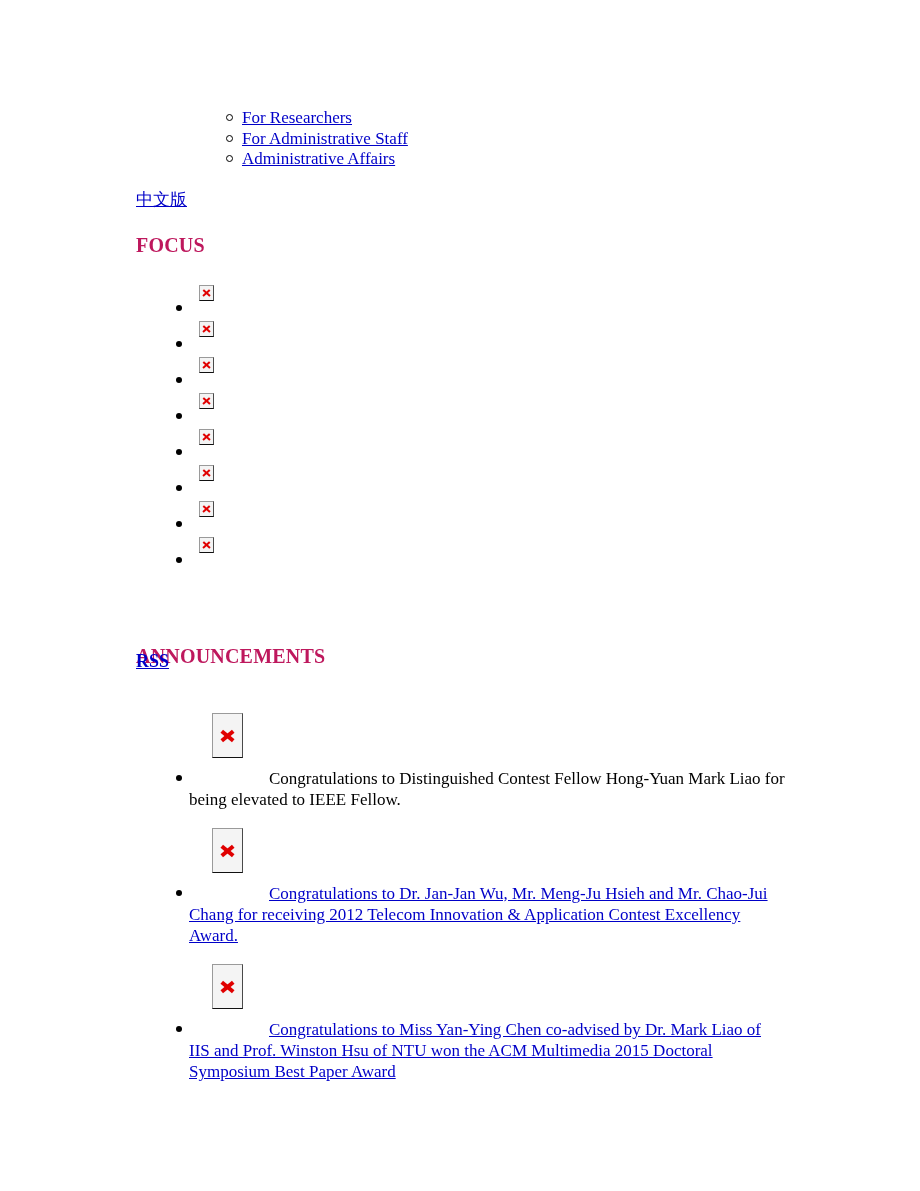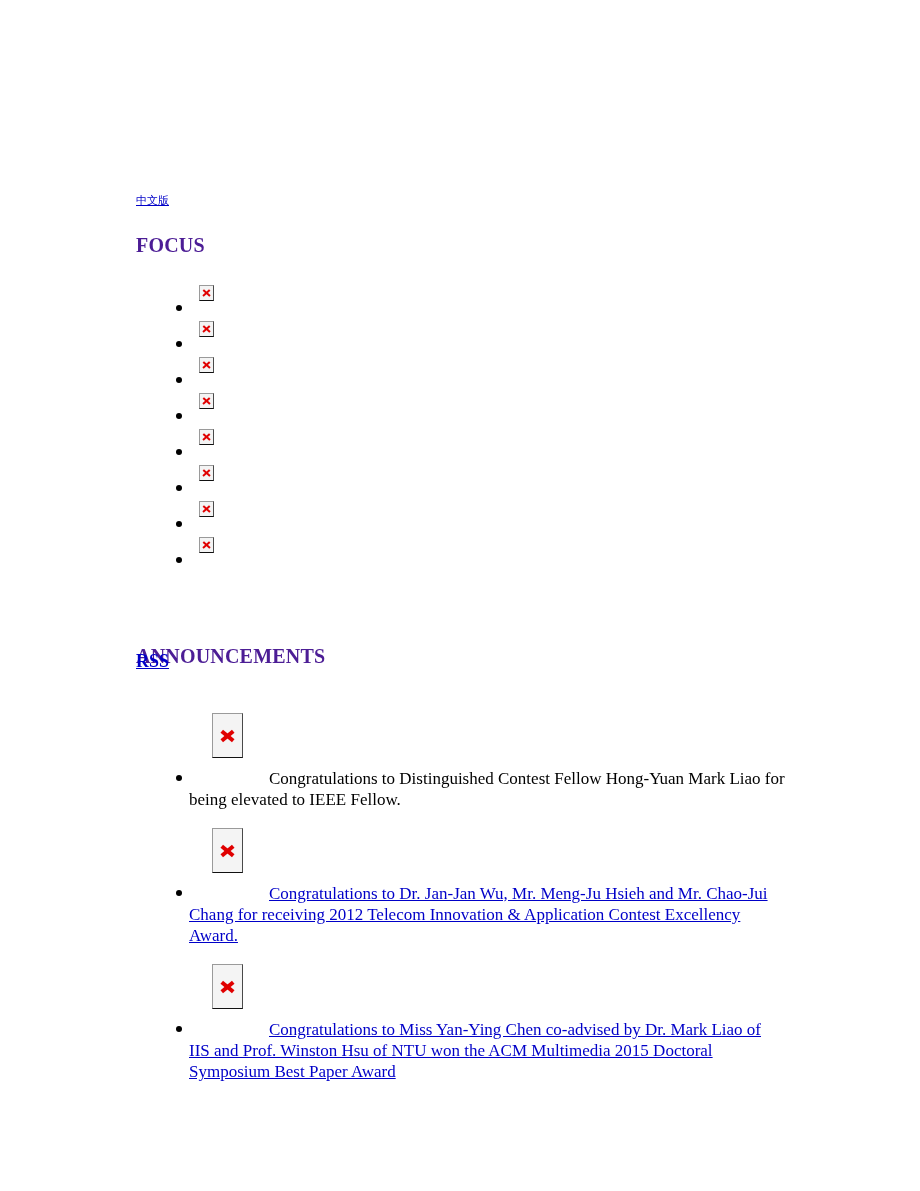--- a/index.html
+++ b/index.html
@@ -63,33 +63,33 @@
   }
   .navlist li .lnk {
     font-size: 17px;
   }
 
   
   .zh-link {
     position: absolute;
     left: 136px;
     top: 190px;
-    font-size: 11px;
+    font-size: 17px;
     line-height: 20px;
   }
 
   
   .heading {
     position: absolute;
     left: 136px;
     font-weight: bold;
     font-size: 20px;
     line-height: 22px;
     letter-spacing: 0.2px;
-    color: #4c1d95;
+    color: #be185d;
   }
   #focus-heading { top: 234px; }
   #announcements-heading { top: 625px; margin-top: 20px; }
 
   .rss-link {
     position: absolute;
     left: 136px;
     top: 650px;
     font-size: 18px;
     font-weight: bold;
@@ -204,20 +204,34 @@
   .ann-item .ann-text.link {
     color: #0000c8;
     text-decoration: underline;
   }
 </style>
 </head>
 <body>
 
 <div class="page">
 
+  <ul class="navlist">
+    <li>
+      <span class="marker"></span>
+      <span class="lnk">For Researchers</span>
+    </li>
+    <li>
+      <span class="marker"></span>
+      <span class="lnk">For Administrative Staff</span>
+    </li>
+    <li>
+      <span class="marker"></span>
+      <span class="lnk">Administrative Affairs</span>
+    </li>
+  </ul>
 
   <div class="zh-link">
     <span class="lnk">中文版</span>
   </div>
 
   <div class="heading" id="focus-heading">FOCUS</div>
 
   <div class="focus-list">
     <div class="focus-item" style="top:285px;">
       <span class="bullet" style="top:20px;"></span>

